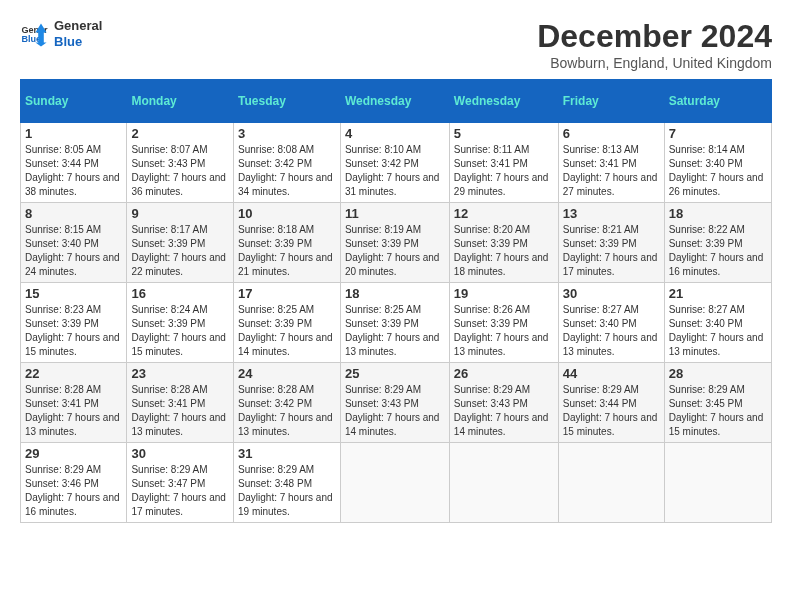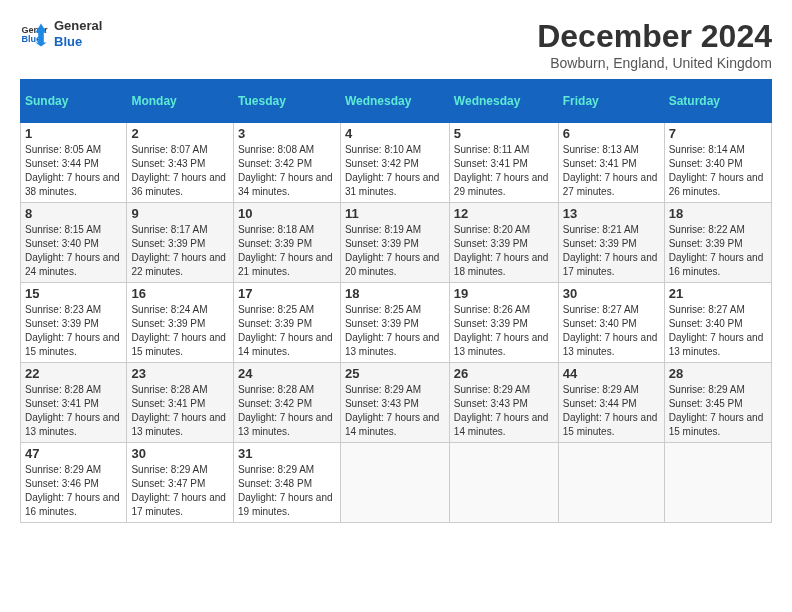--- a/index.html
+++ b/index.html
@@ -354,21 +354,21 @@
         <span class="day-num">28</span>
         <div class="day-detail">
           Sunrise: 8:29 AM<br>
           Sunset: 3:45 PM<br>
           Daylight: 7 hours and 15 minutes.
         </div>
       </td>
         </tr>
         <tr>
           <td>
-        <span class="day-num">47</span>
+        <span class="day-num">29</span>
         <div class="day-detail">
           Sunrise: 8:29 AM<br>
           Sunset: 3:46 PM<br>
           Daylight: 7 hours and 16 minutes.
         </div>
       </td>
           <td>
         <span class="day-num">30</span>
         <div class="day-detail">
           Sunrise: 8:29 AM<br>

